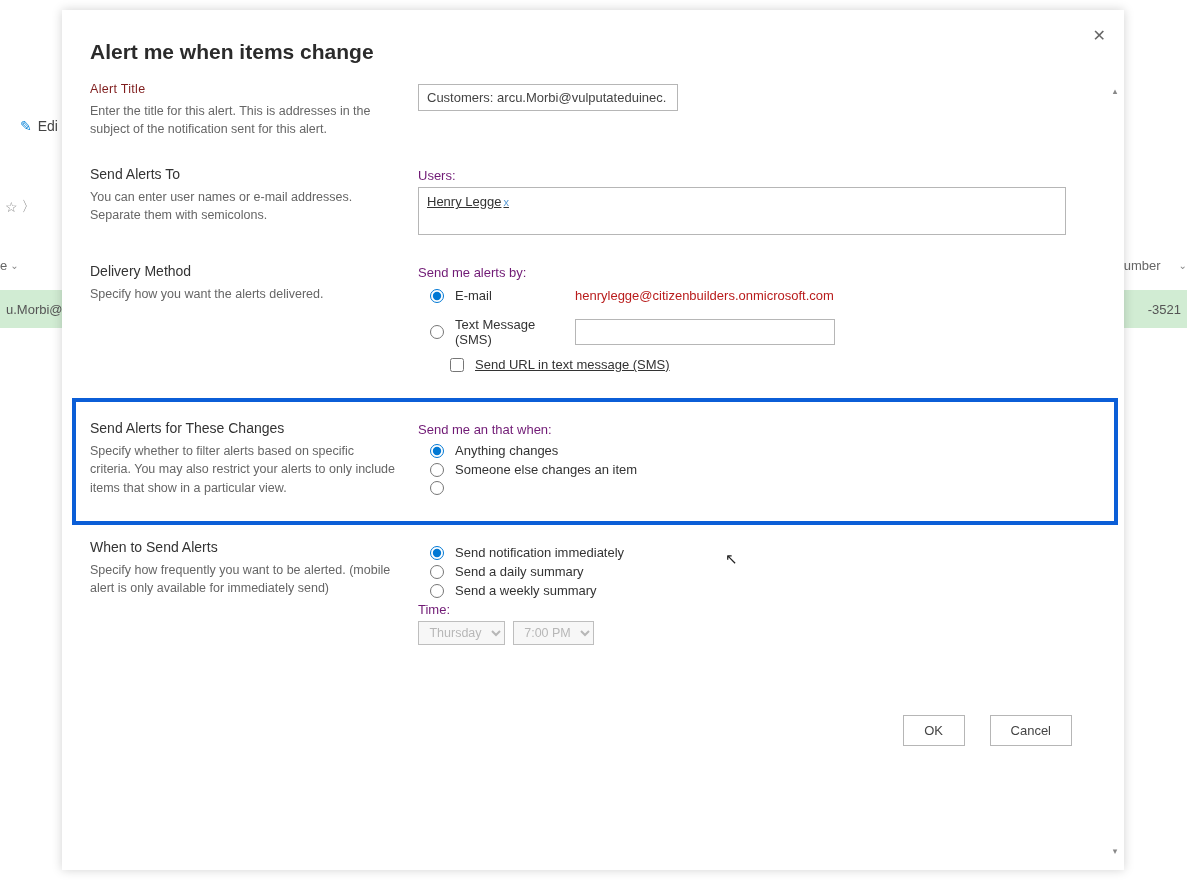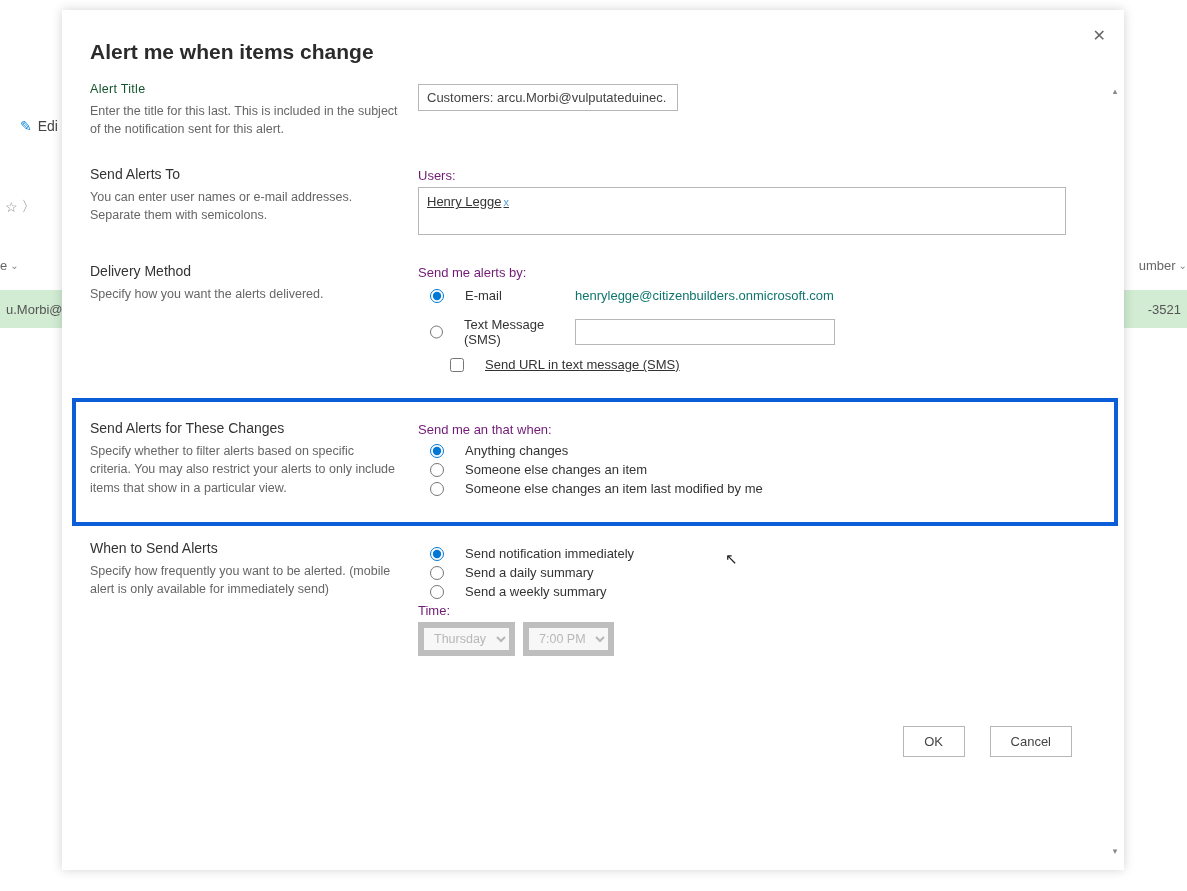--- a/index.html
+++ b/index.html
@@ -54,21 +54,21 @@
     }
     .bg-col-e .chev-icon { color: #888; font-size: 10px; }
     .bg-col-num {
       position: absolute;
       top: 258px;
       right: 0;
       color: #666;
       font-size: 13px;
       display: flex;
       align-items: center;
-      gap: 3px;
+      gap: 18px;
     }
     .bg-col-num .chev-icon { color: #888; font-size: 10px; }
     .bg-row {
       position: absolute;
       top: 290px;
       left: 0;
       right: 0;
       height: 38px;
       background: #d1ecd3;
       display: flex;
@@ -187,39 +187,39 @@
     }
     .user-chip-x {
       color: #5b9bd5;
       font-size: 11px;
       margin-left: 2px;
       text-decoration: none;
     }
     .radio-row, .check-row {
       display: flex;
       align-items: center;
-      gap: 21px;
+      gap: 11px;
       margin: 4px 0;
       font-size: 13px;
       color: #333;
     }
     .radio-row input[type="radio"],
     .check-row input[type="checkbox"] {
       accent-color: #0078d4;
       width: 14px;
       height: 14px;
       margin: 0;
     }
     .delivery-grid {
       display: grid;
       grid-template-columns: 145px auto;
       row-gap: 6px;
       align-items: center;
     }
-    .email-value { font-size: 13px; color: #0f766e; }
+    .email-value { font-size: 13px; color: #b91c1c; }
     .sms-input {
       border: 1px solid #b6b6b6;
       height: 26px;
       width: 260px;
     }
     .sms-url-row {
       padding-left: 32px;
       margin-top: 6px;
       text-decoration: underline;
     }
@@ -238,26 +238,27 @@
       color: #222;
       pointer-events: none;
     }
     .time-row {
       display: flex;
       gap: 8px;
       margin-top: 4px;
       align-items: center;
     }
     select.time-select {
-      border: 6px solid #a3a3a3;
+      border: 1px solid #a3a3a3;
       background: #f5f5f5;
       color: #888;
       font-size: 12.5px;
       padding: 3px 6px;
       font-family: inherit;
+      text-align: center;
     }
     select.time-select:disabled { color: #999; }
     .modal-footer {
       display: flex;
       justify-content: flex-end;
       gap: 25px;
       padding: 0 28px 24px 0;
       margin-top: 52px;
     }
     .btn {
@@ -299,22 +300,22 @@
   <span class="modal-close">✕</span>
 
   <div class="modal-header">
     <div class="modal-title">Alert me when items change</div>
   </div>
 
   <div class="modal-body">
 
     <div class="section-row" style="padding-top:0;">
       <div class="section-left">
-        <h3 style="color:#14532d;font-size:12.5px;letter-spacing:0.3px;">Alert Title</h3>
-        <p>Enter the title for this last. This is included in the subject of the notification sent for this alert.</p>
+        <h3 style="color:#7f1d1d;font-size:12.5px;letter-spacing:0.3px;">Alert Title</h3>
+        <p>Enter the title for this alert. This is addresses in the subject of the notification sent for this alert.</p>
       </div>
       <div class="section-right">
         <input type="text" class="text-input alert-title-input" value="Customers: arcu.Morbi@vulputateduinec." style="">
       </div>
     </div>
 
     <div class="section-row">
       <div class="section-left">
         <h3>Send Alerts To</h3>
         <p>You can enter user names or e-mail addresses. Separate them with semicolons.</p>
@@ -368,21 +369,20 @@
             <label class="radio-row">
               <input type="radio" name="changes" checked="" style="">
               <span>Anything changes</span>
             </label>
             <label class="radio-row">
               <input type="radio" name="changes" style="">
               <span>Someone else changes an item</span>
             </label>
             <label class="radio-row">
               <input type="radio" name="changes" style="">
-              <span>Someone else changes an item last modified by me</span>
             </label>
           </div>
         </div>
       </div>
     </div>
 
     <div class="when-section">
       <div class="section-row">
         <div class="section-left">
           <h3>When to Send Alerts</h3>

